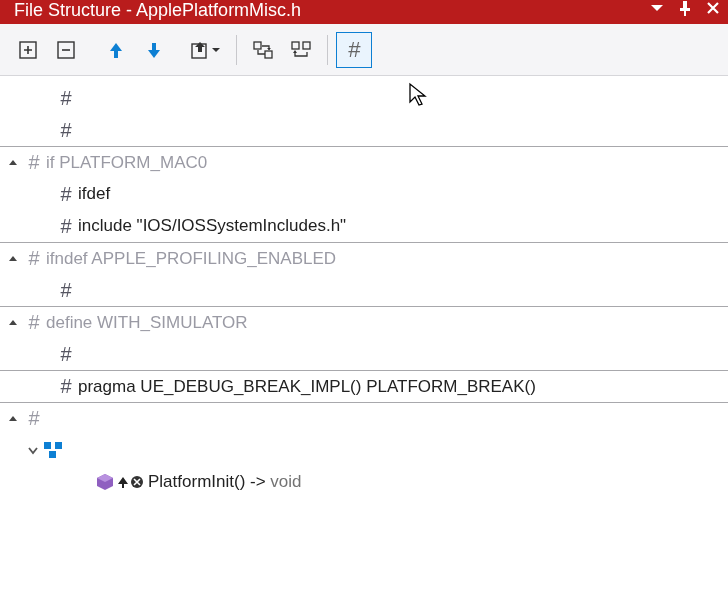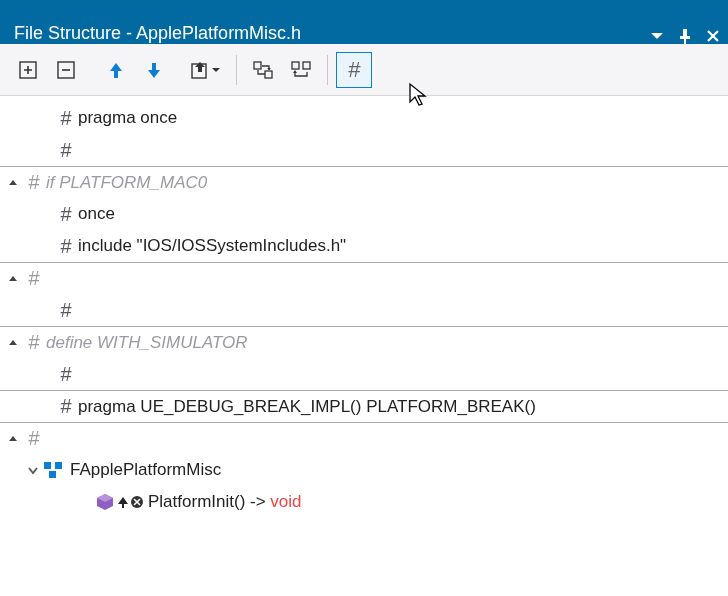--- a/index.html
+++ b/index.html
@@ -5,25 +5,25 @@
 * { box-sizing: border-box; margin: 0; padding: 0; }
 body {
   font-family: "Segoe UI", Tahoma, sans-serif;
   font-size: 17px;
   background: #fff;
   width: 728px;
   height: 596px;
   overflow: hidden;
 }
 .titlebar {
-  background: #0369a1;
+  background: #b91c1c;
   color: #fff;
-  height: 44px;
+  height: 24px;
   display: flex;
-  align-items: flex-end;
+  align-items: flex-start;
   padding: 0 8px 0 14px;
   font-size: 18px;
 }
 .titlebar .title { flex: 1; }
 .titlebar .ctrls { display: flex; gap: 14px; align-items: center; }
 .titlebar .ctrls span { cursor: pointer; display: inline-flex; align-items: center; }
 .toolbar {
   background: #f5f5f7;
   border-bottom: 1px solid #d6d6da;
   height: 52px;
@@ -71,33 +71,33 @@
 }
 .hash {
   font-family: "Segoe UI", sans-serif;
   font-size: 20px;
   color: #565662;
   width: 24px; flex: 0 0 24px; text-align: center;
   font-weight: 500;
 }
 .hash.grey { color: #9a9aa4; }
 .txt { color: #222; }
-.txt.grey { color: #9a9aa4; font-style: italic; }
+.txt.grey { color: #9a9aa4; }
 .cls-icon {
   width: 22px; height: 22px; flex: 0 0 22px; margin-right: 6px;
   display: inline-flex; align-items: center; justify-content: center;
 }
 .meth-icon {
   width: 22px; height: 22px; flex: 0 0 22px;
   display: inline-flex; align-items: center; justify-content: center;
 }
 .mod-badge {
   display: inline-flex; align-items: center; gap: 0; margin: 0 4px 0 0;
 }
-.void { color: #ef4444; }
+.void { color: #737373; }
 .cursor {
   position: absolute;
   left: 408px; top: 82px;
   pointer-events: none;
 }
 </style>
 </head>
 <body>
 
 <div class="titlebar">
@@ -178,57 +178,57 @@
   <span class="btn active">
     <span style="font-size:22px;color:#666;font-style:italic;font-weight:500">#</span>
   </span>
 </div>
 
 <div class="tree">
 
   <div class="row">
     <span class="indent2"></span>
     <span class="hash">#</span>
-    <span class="txt">pragma once</span>
   </div>
 
   <div class="row">
     <span class="indent2"></span>
     <span class="hash">#</span>
   </div>
 
   <div class="row group">
     <span class="caret">
       <svg width="12" height="12" viewBox="0 0 12 12">
           <path d="M2 8 L6 3 L10 8 Z" fill="#444"></path>
         </svg>
     </span>
     <span class="hash grey">#</span>
     <span class="txt grey">if PLATFORM_MAC0</span>
   </div>
 
   <div class="row">
     <span class="indent2"></span>
     <span class="hash">#</span>
-    <span class="txt">once</span>
+    <span class="txt">ifdef</span>
   </div>
 
   <div class="row">
     <span class="indent2"></span>
     <span class="hash">#</span>
     <span class="txt">include "IOS/IOSSystemIncludes.h"</span>
   </div>
 
   <div class="row group">
     <span class="caret">
       <svg width="12" height="12" viewBox="0 0 12 12">
           <path d="M2 8 L6 3 L10 8 Z" fill="#444"></path>
         </svg>
     </span>
     <span class="hash grey">#</span>
+    <span class="txt grey">ifndef APPLE_PROFILING_ENABLED</span>
   </div>
 
   <div class="row">
     <span class="indent2"></span>
     <span class="hash">#</span>
   </div>
 
   <div class="row group">
     <span class="caret">
       <svg width="12" height="12" viewBox="0 0 12 12">
@@ -266,21 +266,20 @@
           <path d="M3 5 L7 10 L11 5" stroke="#555" stroke-width="1.8" fill="none"></path>
         </svg>
     </span>
     <span class="cls-icon">
       <svg width="20" height="18" viewBox="0 0 20 18">
           <rect x="1" y="1" width="7" height="7" fill="#0d7fd3"></rect>
           <rect x="12" y="1" width="7" height="7" fill="#0d7fd3"></rect>
           <rect x="6" y="10" width="7" height="7" fill="#0d7fd3"></rect>
         </svg>
     </span>
-    <span class="txt">FApplePlatformMisc</span>
   </div>
 
   <div class="row">
     <span class="indent3"></span>
     <span class="meth-icon">
       <svg width="18" height="18" viewBox="0 0 18 18">
           <path d="M9 1 L17 5 L17 13 L9 17 L1 13 L1 5 Z" fill="#8f5fc0"></path>
           <path d="M9 1 L17 5 L9 9 L1 5 Z" fill="#b891df"></path>
         </svg>
     </span>

